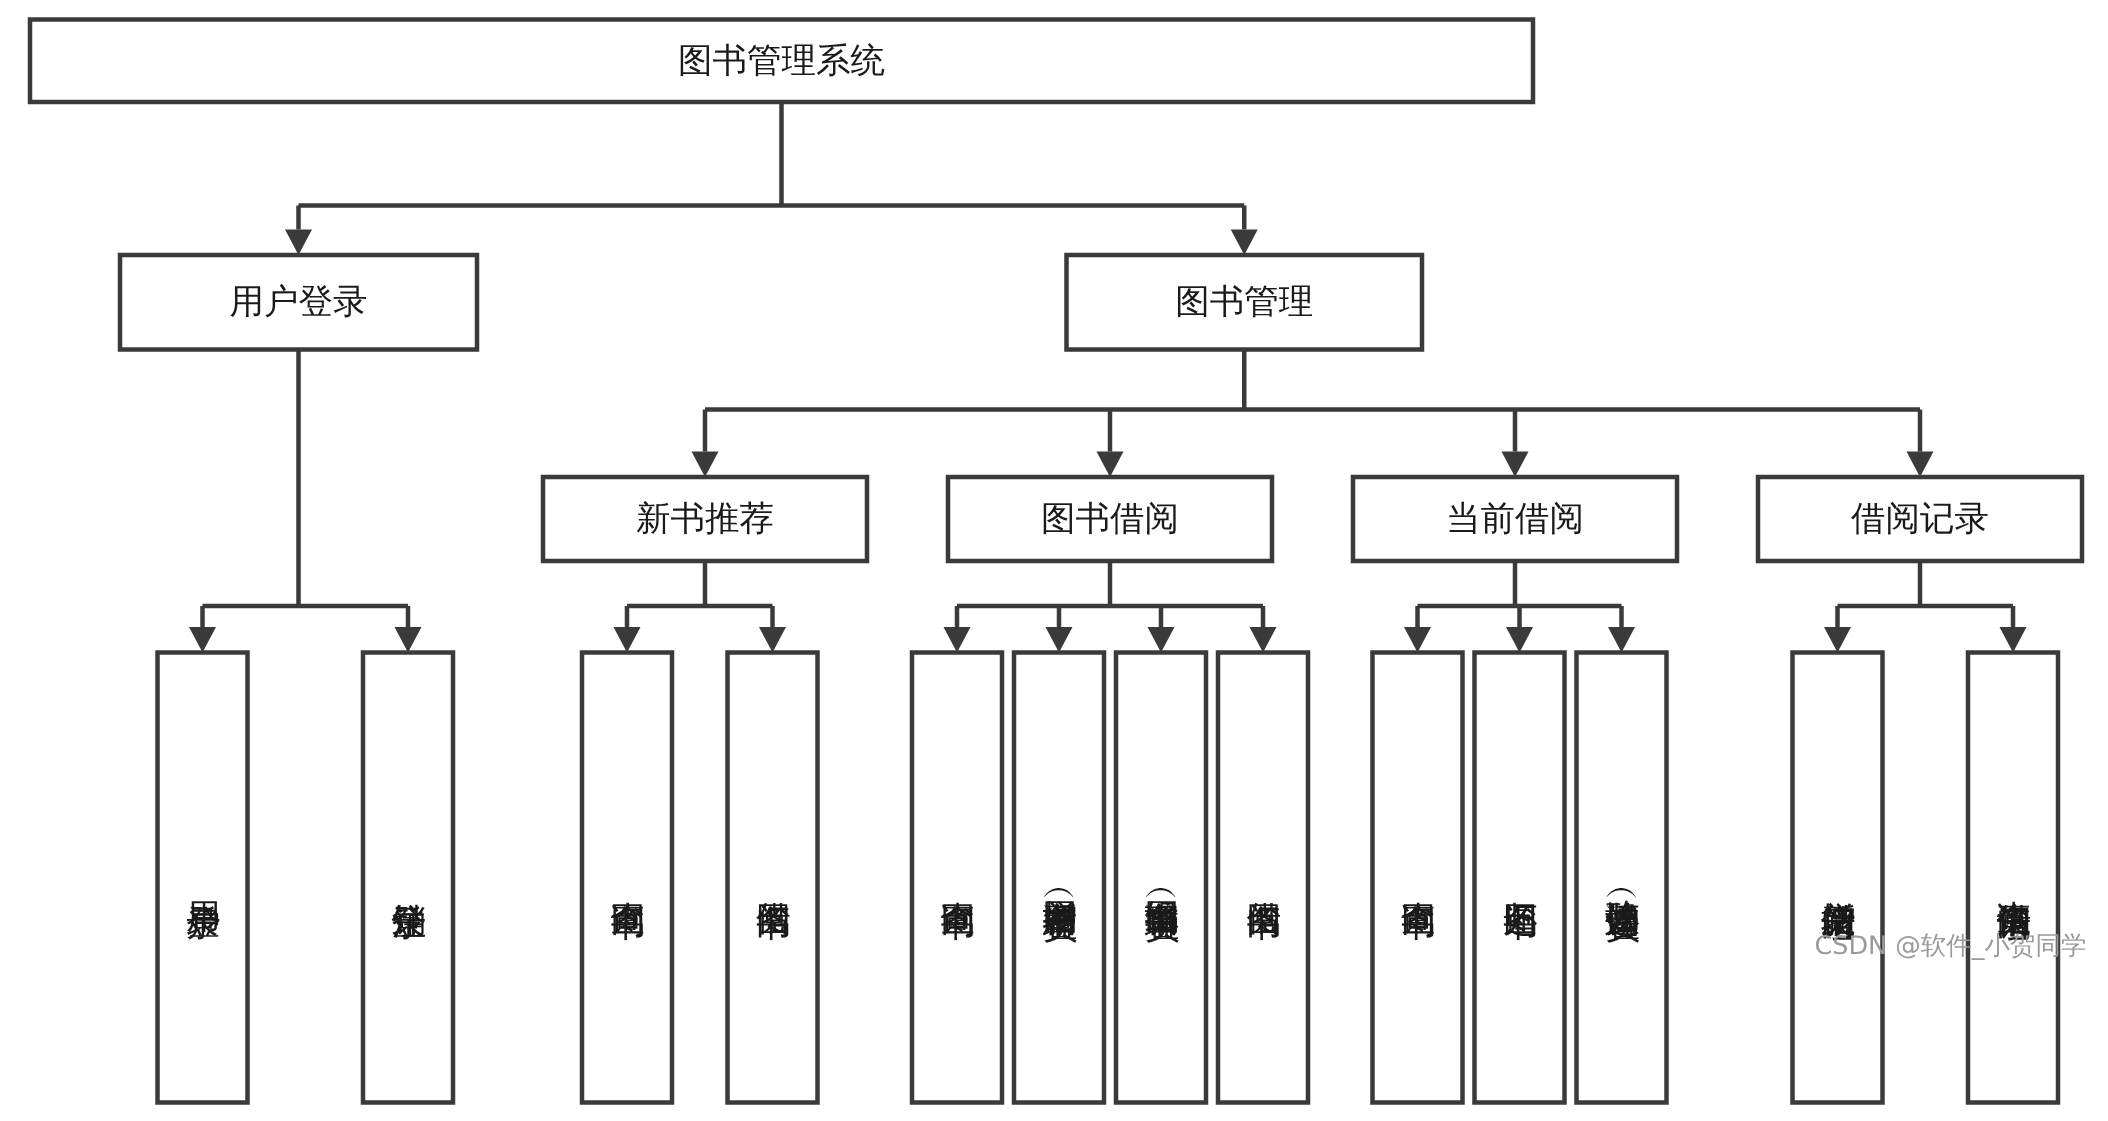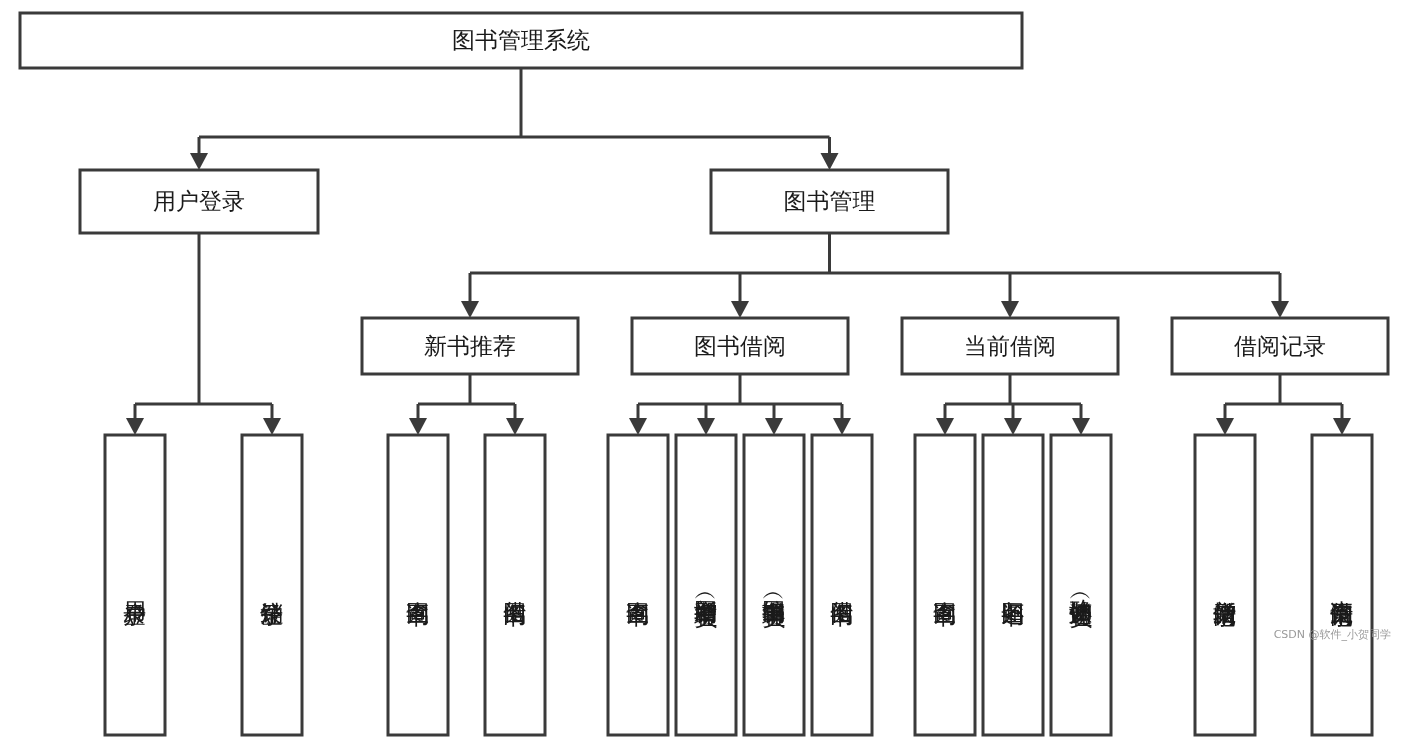--- a/index.html
+++ b/index.html
@@ -61,21 +61,21 @@
     color: #1a1a1a;
     letter-spacing: 1px;
     white-space: nowrap;
     pointer-events: none;
   }
   .watermark {
     position: absolute;
     right: 14px;
     bottom: 6px;
     font-family: "DejaVu Sans", "Liberation Sans", sans-serif;
-    font-size: 11px;
+    font-size: 17px;
     color: #9a9a9a;
     white-space: nowrap;
   }
 </style>
 </head>
 <body>
 
 <div id="diagram-root">
 
   <svg id="tree-svg" viewBox="0 0 1405 747">

